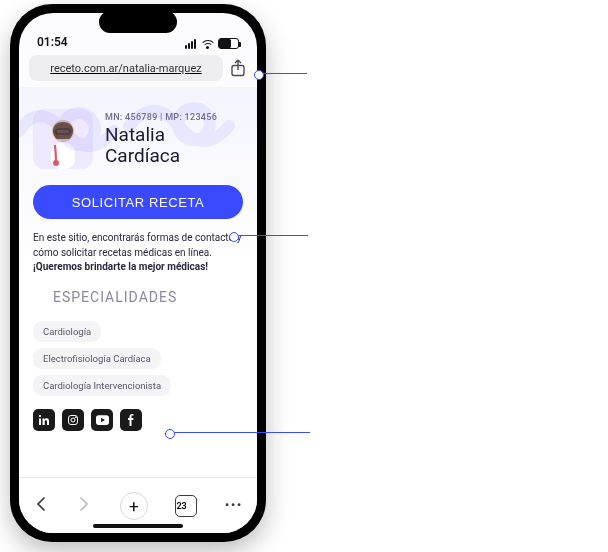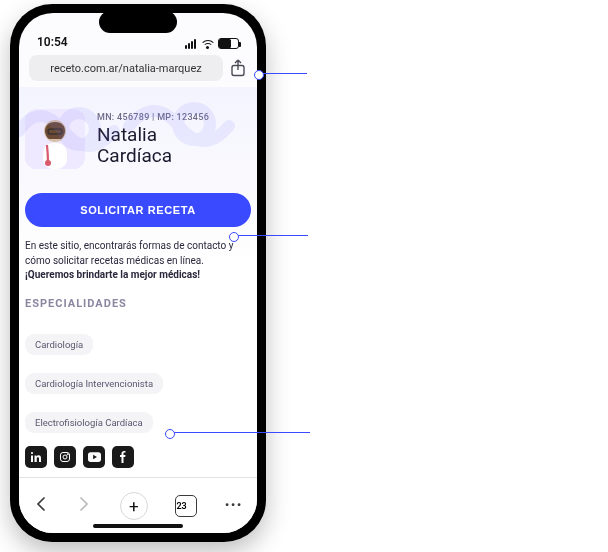--- a/index.html
+++ b/index.html
@@ -76,20 +76,21 @@
   }
   .battery::after{content:"";position:absolute;right:-3px;top:3px;width:2px;height:5px;background:#111;border-radius:0 1px 1px 0;}
   .battery .lvl{height:100%;width:65%;background:#111;border-radius:1.5px;}
 
   
   .url-bar {
     display: flex;
     align-items: center;
     gap: 6px;
     padding: 4px 10px 6px;
+    text-decoration: underline;
   }
   .url-field {
     flex: 1;
     background: #eeeef0;
     height: 26px;
     border-radius: 8px;
     display: flex;
     align-items: center;
     justify-content: center;
     font-size: 11px;
@@ -97,21 +98,21 @@
   }
   .share-icon {
     width: 18px; height: 22px; display:flex;align-items:center;justify-content:center;
     color:#4a4a55;
   }
 
   
   .content {
     flex: 1;
     overflow: hidden;
-    padding: 0 6px;
+    padding: 0 14px;
     position: relative;
     background: linear-gradient(180deg, #f4f4ff 0, #fbfbfd 120px, #ffffff 180px);
   }
   .bg-deco {
     position: absolute;
     top: -6px; left: -10px; right: -10px; height: 90px;
     opacity: .12;
     color: #7a78ff;
     pointer-events: none;
   }
@@ -122,50 +123,51 @@
   }
   .avatar svg{width:100%;height:100%}
   .ids{
     font-size:9px;letter-spacing:.3px;color:#6e6c8a;font-weight:500;
   }
   .name{
     font-size:19px;font-weight:400;color:#1a1a2e;line-height:1.12;margin-top:2px;
   }
 
   .cta{
-    margin-top:24px;
+    margin-top:16px;
     width:100%;
     height:34px;
     border-radius:18px;
     background:#3a4bff;
     color:#fff;
     border:none;
-    font-weight:700;
-    font-size:11px;
+    font-weight:400;
+    font-size:13px;
     letter-spacing:.6px;
     cursor:pointer;
   }
 
   .intro{
     margin-top:12px;
     font-size:10px;
     line-height:1.45;
     color:#2a283c;
   }
   .intro b{font-weight:700;}
 
   .section-h{
     margin-top:14px;
-    font-size:11px;
+    font-size:14px;
     letter-spacing:1px;
     color:#8a88a1;
-    font-weight:700;
-  }
-
-  .chips{margin-top:24px;display:flex;flex-direction:column;gap:18px;align-items:flex-start}
+    font-weight:400;
+    margin-left:20px;
+  }
+
+  .chips{margin-top:16px;display:flex;flex-direction:column;gap:6px;align-items:flex-start}
   .chip{
     background:#f4f4f7;
     color:#59586e;
     font-size:9.5px;
     padding:5px 10px;
     border-radius:9px;
   }
 
   .socials{
     display:flex;gap:7px;margin-top:13px;
@@ -234,21 +236,21 @@
 
 </style>
 </head>
 <body>
 
 <div class="phone">
   <div class="island"></div>
   <div class="screen">
 
     <div class="status-bar">
-      <span>10:54</span>
+      <span>01:54</span>
       <div class="status-right">
         <div class="sigbars">
             <span></span>
             <span></span>
             <span></span>
             <span></span>
           </div>
         <div class="wifi">
             <span class="dot"></span>
           </div>
@@ -303,22 +305,22 @@
 
       <button class="cta">SOLICITAR RECETA</button>
 
       <p class="intro">
         <span>En este sitio, encontrarás formas de contacto y cómo solicitar recetas médicas en línea. </span><b>¡Queremos brindarte la mejor médicas!</b>
       </p>
 
       <div class="section-h">ESPECIALIDADES</div>
       <div class="chips">
         <span class="chip">Cardiología</span>
+        <span class="chip">Electrofisiología Cardíaca</span>
         <span class="chip">Cardiología Intervencionista</span>
-        <span class="chip">Electrofisiología Cardíaca</span>
       </div>
 
       <div class="socials">
         <a class="sbtn">
           <svg width="12" height="12" viewBox="0 0 24 24" fill="#fff">
               <rect x="2" y="9" width="4" height="13"></rect>
               <circle cx="4" cy="4" r="2.2"></circle>
               <path d="M9 9h4v2c1-1.6 2.6-2.3 4.3-2.3 3.4 0 4.7 2.2 4.7 5.6V22h-4v-6.5c0-1.7-.6-2.9-2.2-2.9-1.4 0-2.3 1-2.3 2.9V22H9z"></path>
             </svg>
         </a>

